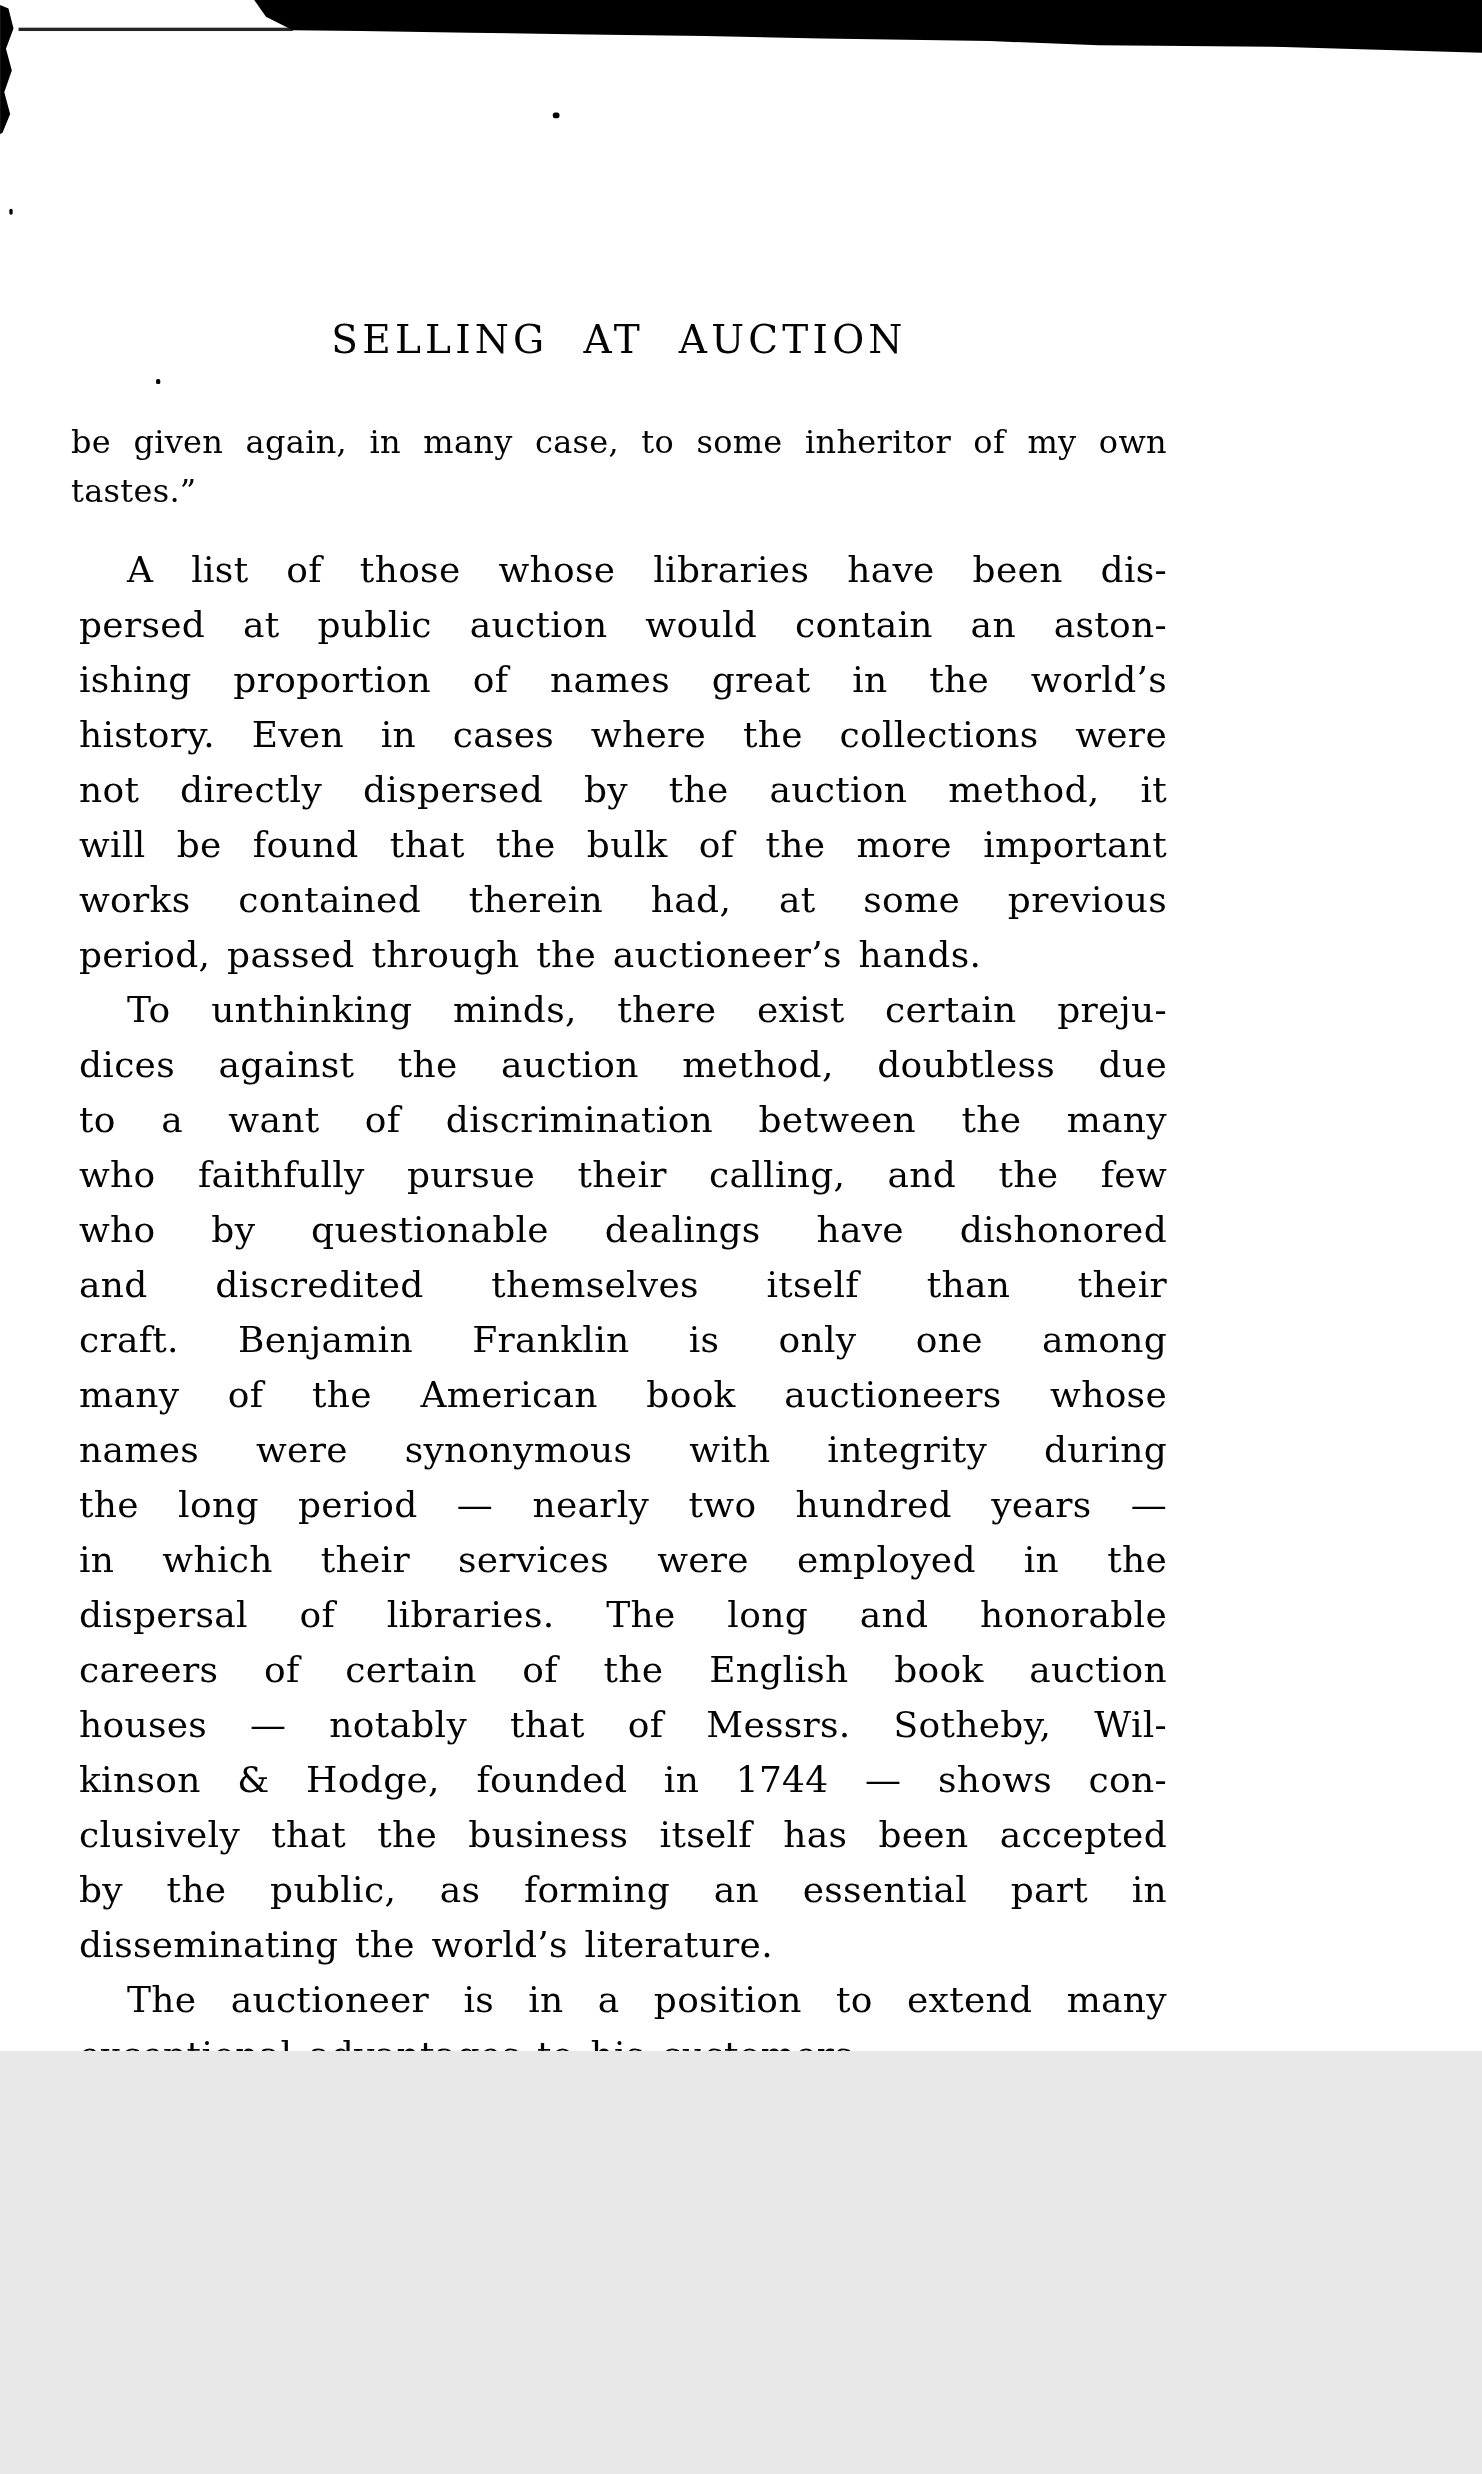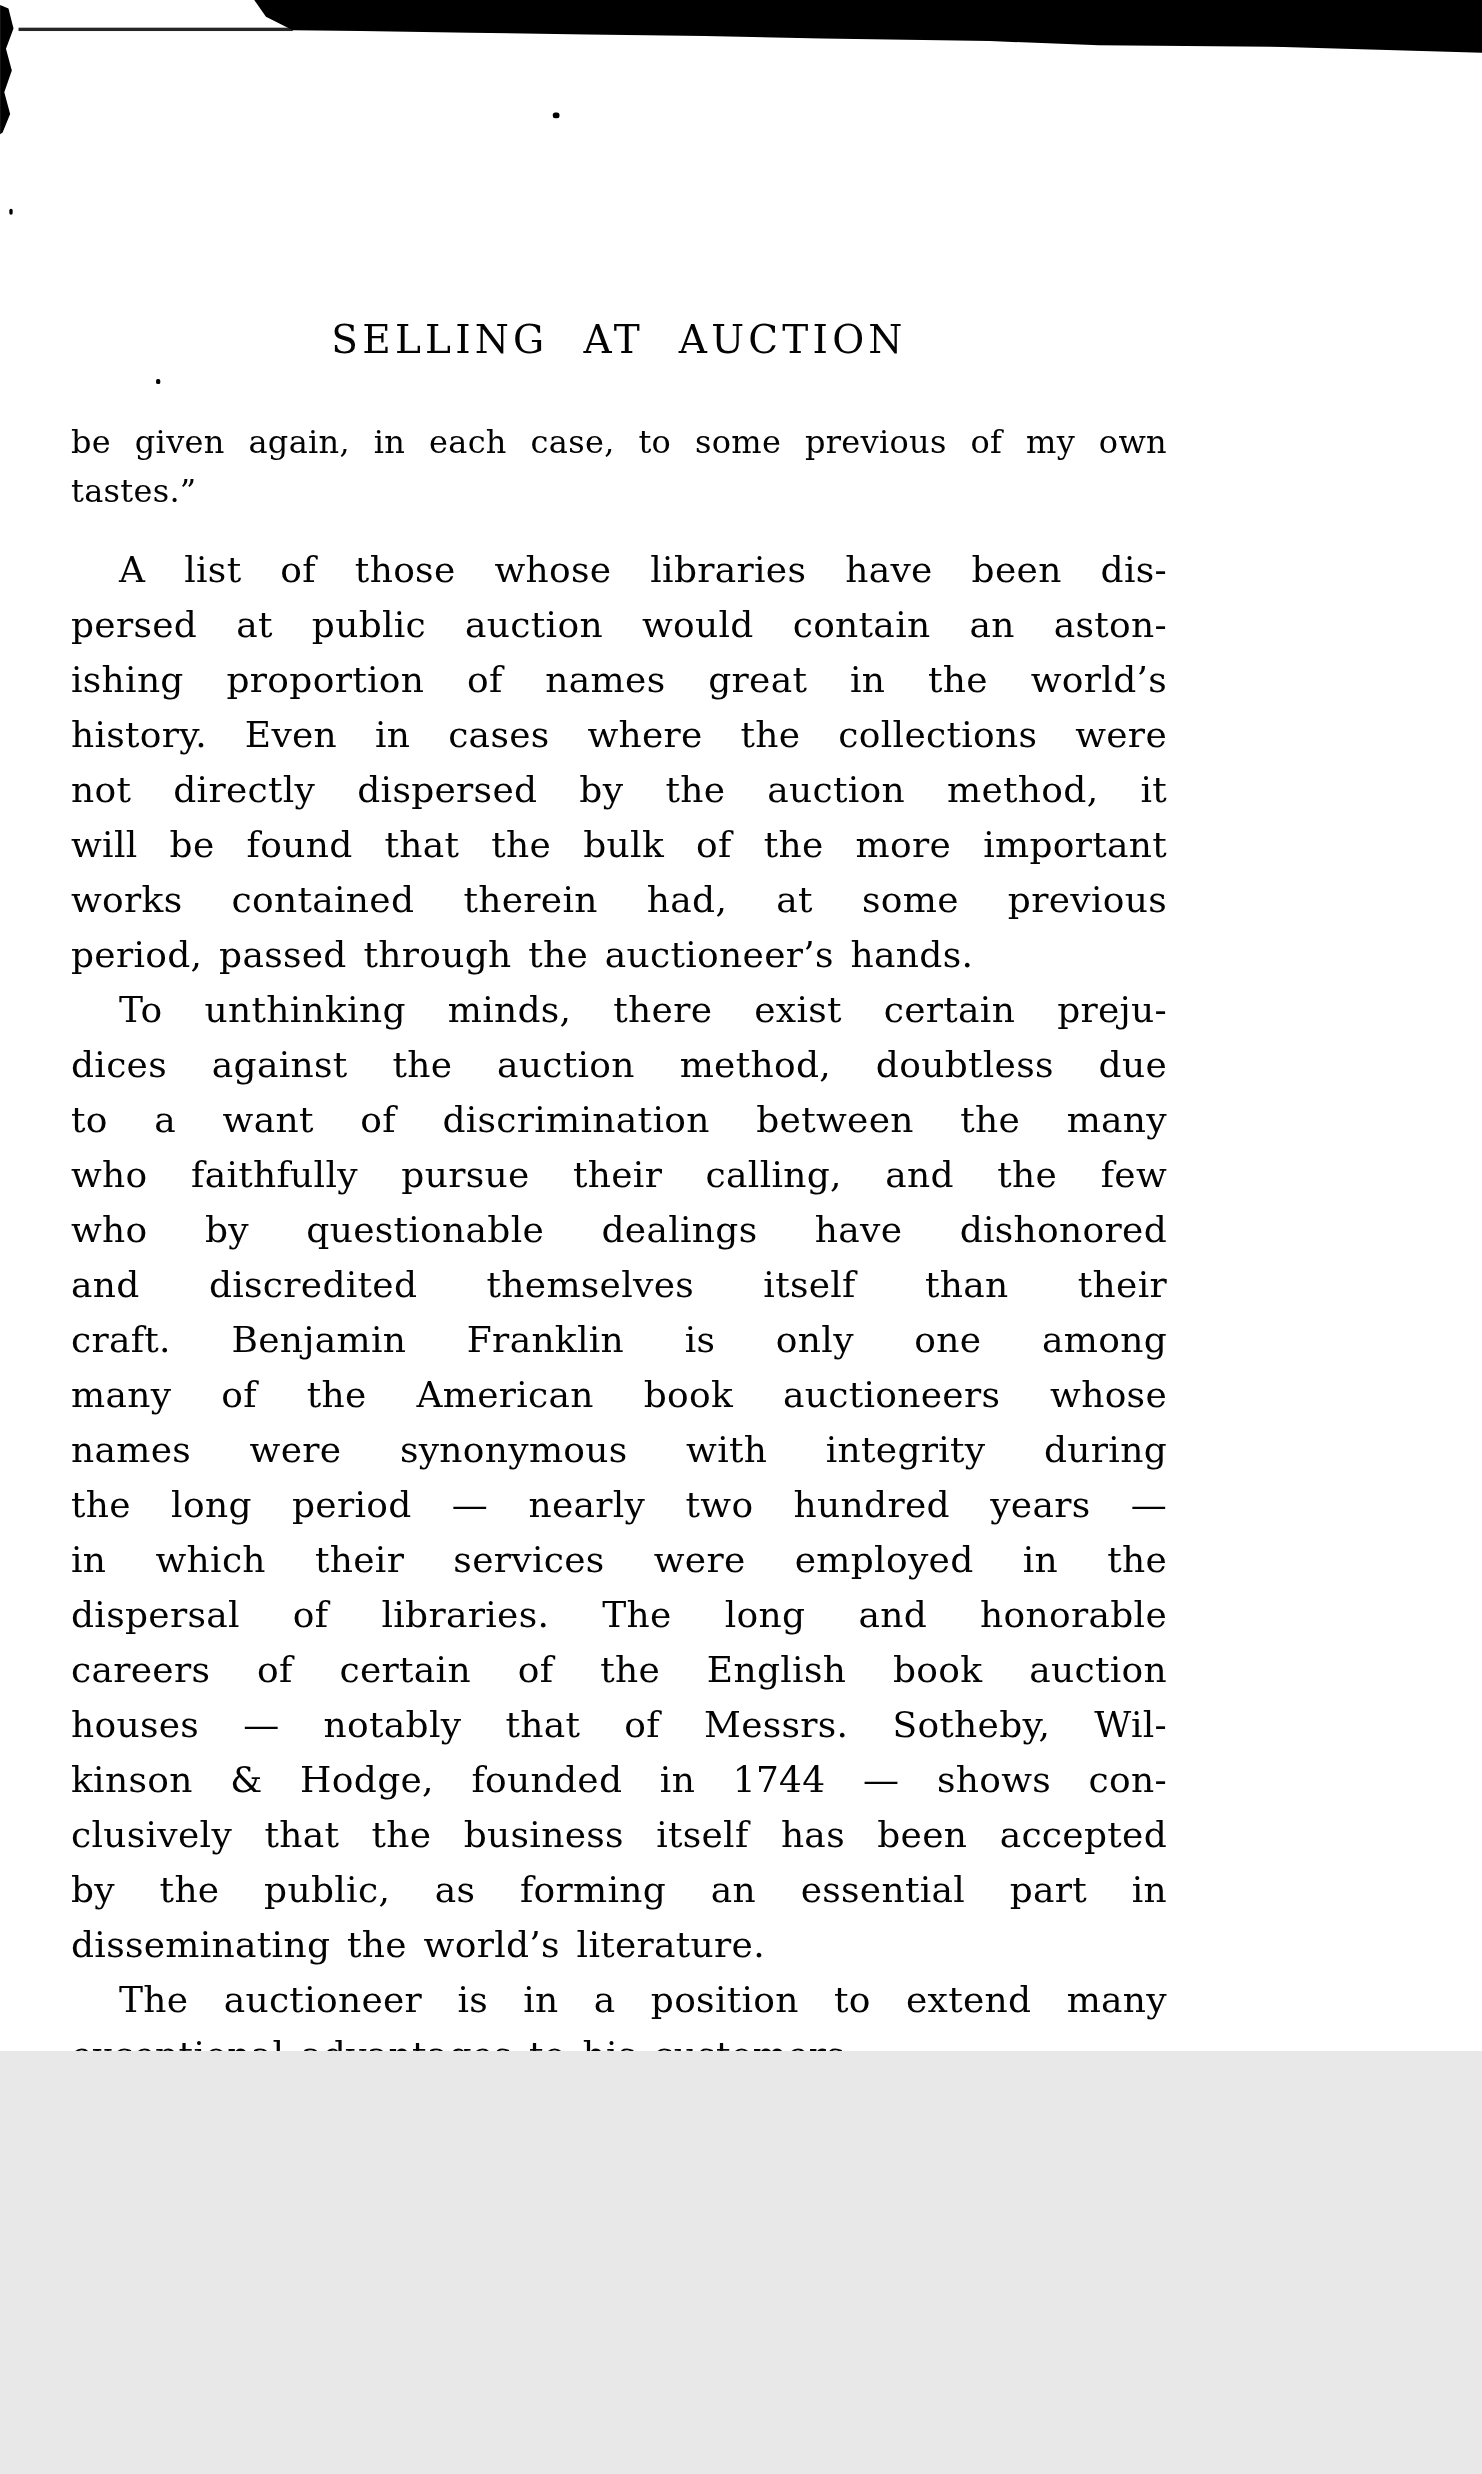--- a/index.html
+++ b/index.html
@@ -49,20 +49,21 @@
     word-spacing: 4.2px;
     text-align: justify;
     text-align-last: justify;
   }
   .iline.end {
     text-align: center;
     text-align-last: left;
   }
   .paragraphs {
     margin-top: 26px;
+    margin-left: 8px;
   }
   .line {
     height: 55px;
     line-height: 55px;
     font-size: 36px;
     letter-spacing: 0.3px;
     word-spacing: 5px;
     text-align: justify;
     text-align-last: justify;
   }
@@ -98,21 +99,21 @@
     <rect fill="#000000" x="11" y="249" width="4" height="7" rx="2"></rect>
     <rect fill="#000000" x="186" y="452" width="5" height="6" rx="2"></rect>
     <rect fill="#000000" x="864" y="2783" width="3" height="18" rx="1"></rect>
     <rect fill="#000000" x="866" y="2805" width="5" height="12" rx="1"></rect>
   </svg>
 
   <div class="text-block">
     <div class="title">SELLING AT AUCTION</div>
 
     <div class="intro">
-        <div class="iline">be given again, in each case, to some previous of my own</div>
+        <div class="iline">be given again, in many case, to some inheritor of my own</div>
         <div class="iline end">tastes.”</div>
       </div>
 
     <div class="paragraphs">
         <div class="paragraph">
           <div class="line indent">A list of those whose libraries have been dis-</div>
           <div class="line">persed at public auction would contain an aston-</div>
           <div class="line">ishing proportion of names great in the world’s</div>
           <div class="line">history.  Even in cases where the collections were</div>
           <div class="line">not directly dispersed by the auction method, it</div>

